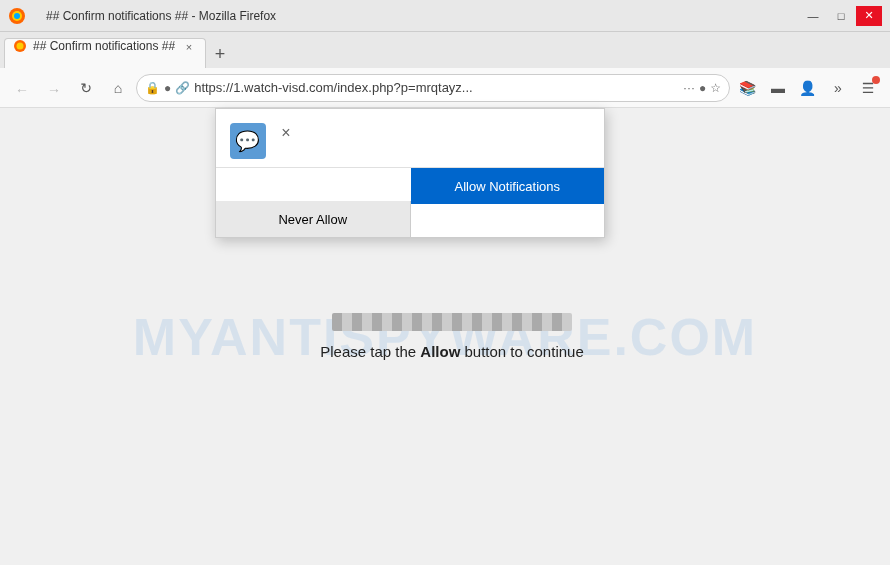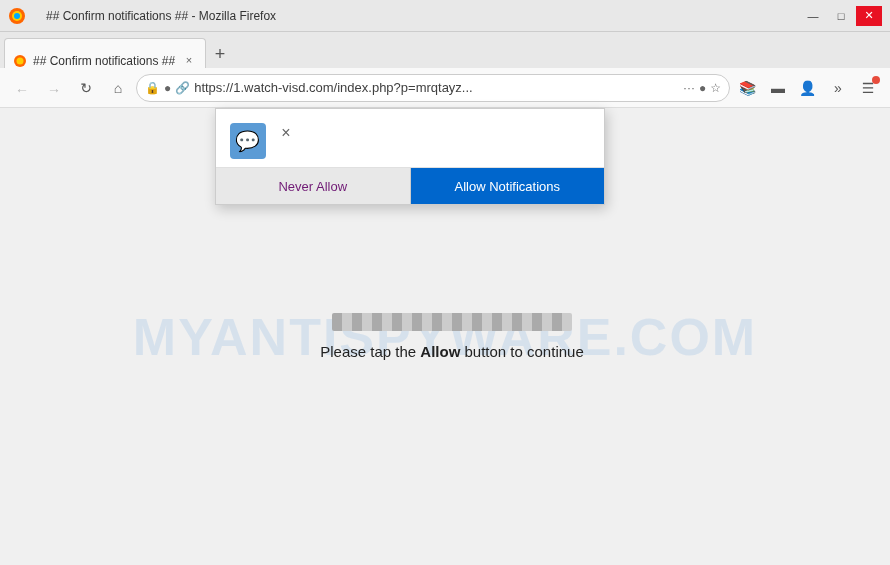--- a/index.html
+++ b/index.html
@@ -67,21 +67,21 @@
       padding: 0 4px;
     }
     .tab {
       height: 30px;
       background: #f9f9f9;
       border: 1px solid #ccc;
       border-bottom: none;
       border-radius: 4px 4px 0 0;
       padding: 0 8px;
       display: flex;
-      align-items: flex-end;
+      align-items: flex-start;
       gap: 6px;
       font-size: 12px;
       color: #333;
       min-width: 180px;
       max-width: 220px;
       position: relative;
     }
     .tab-favicon {
       width: 14px;
       height: 14px;
@@ -319,23 +319,24 @@
     .popup-buttons {
       display: flex;
       border-top: 1px solid #e0e0e0;
     }
     .popup-btn-never {
       flex: 1;
       height: 36px;
       border: none;
       background: #e8e8e8;
       font-size: 13px;
-      color: #701a75;
+      color: #000000;
       cursor: pointer;
       border-right: 1px solid #ccc;
+      margin-top: 33px;
     }
     .popup-btn-allow {
       flex: 1;
       height: 36px;
       border: none;
       background: #0066cc;
       font-size: 13px;
       color: white;
       cursor: pointer;
     }

